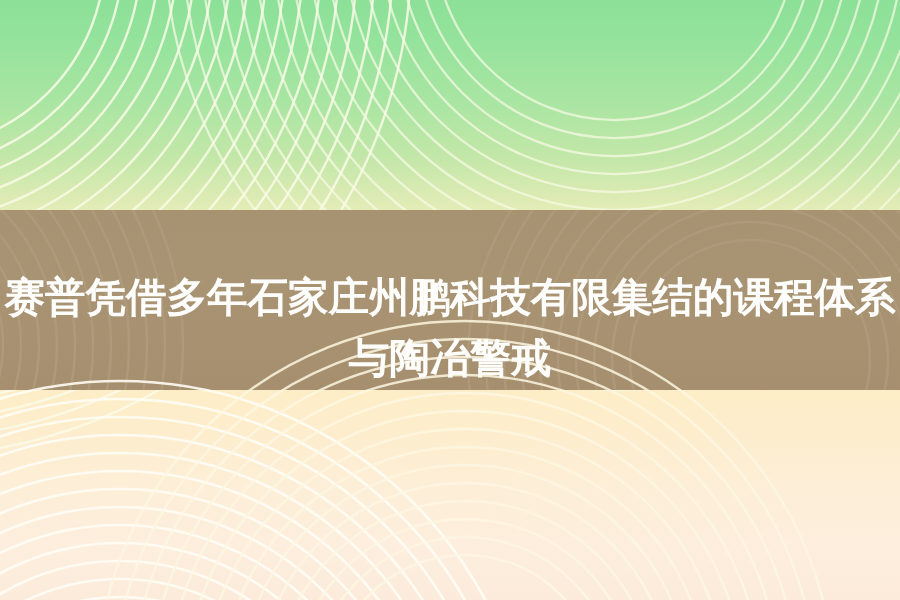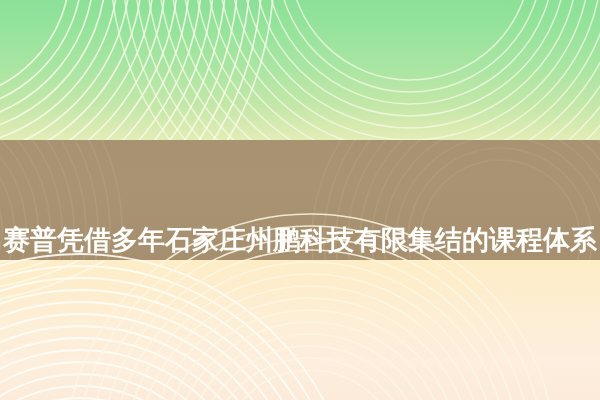--- a/index.html
+++ b/index.html
@@ -209,15 +209,16 @@
         <circle cx="60" cy="210" r="210"></circle>
         <circle cx="60" cy="210" r="222"></circle>
         <circle cx="60" cy="210" r="234"></circle>
         <circle cx="60" cy="210" r="246"></circle>
       </g>
     </svg>
   </div>
 
   <div id="headline">
     <div class="headline-line">赛普凭借多年石家庄州鹏科技有限集结的课程体系</div>
+    <div class="headline-line">与陶冶警戒</div>
   </div>
 
 </div>
 
 </body></html>

